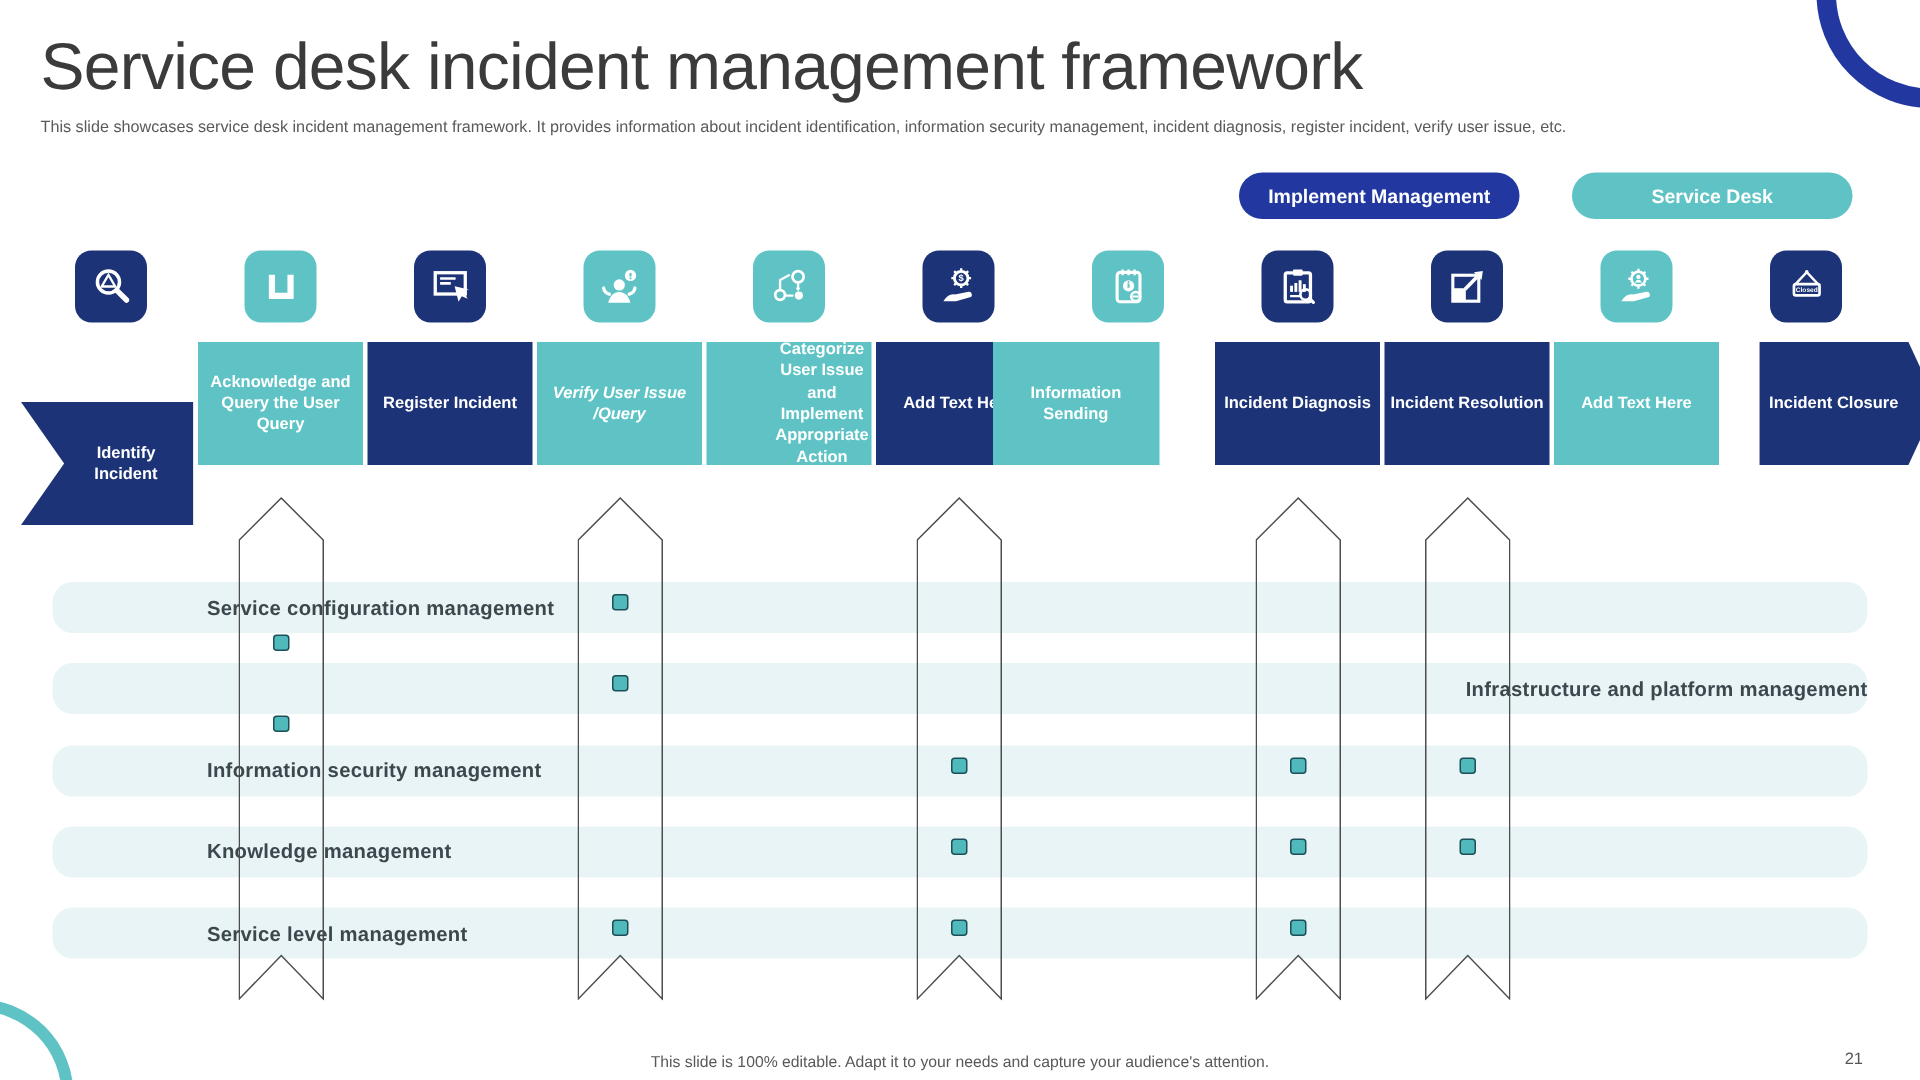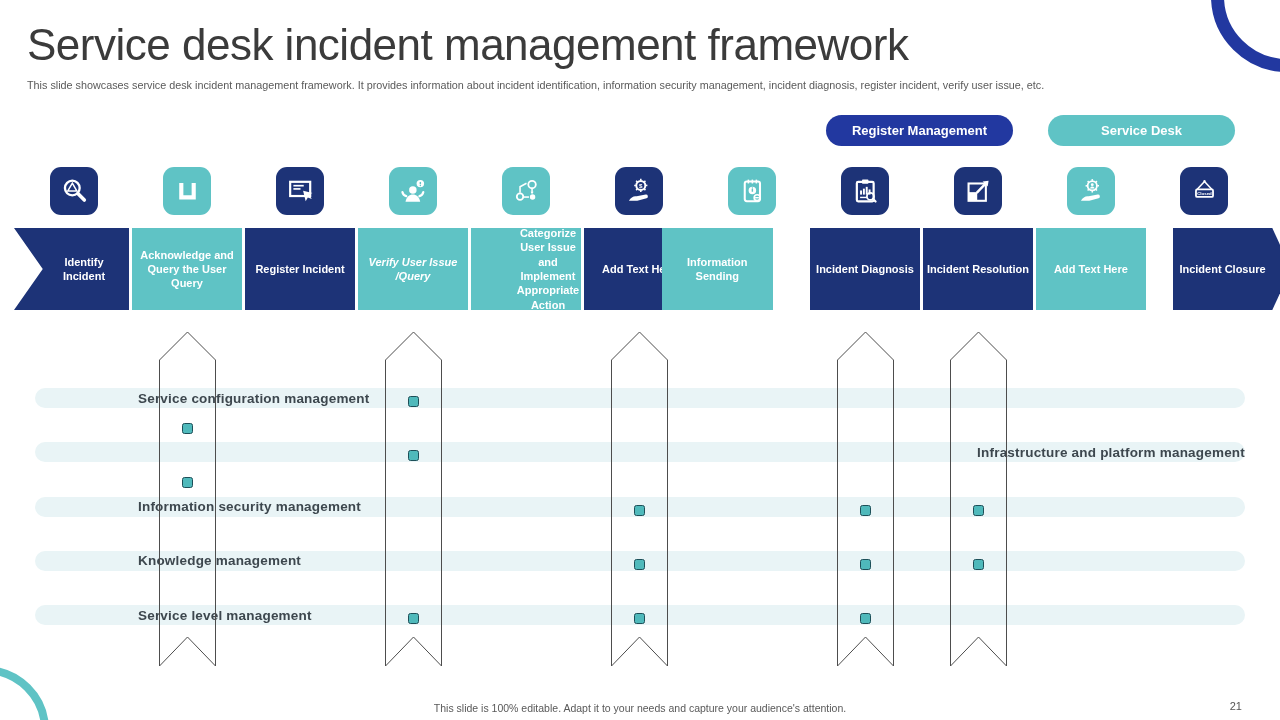--- a/index.html
+++ b/index.html
@@ -10,23 +10,23 @@
   .subtitle{position:absolute;left:27px;top:79px;width:1180px;font-size:10.8px;color:#5a5a5a;}
   .legend{position:absolute;top:115px;right:45px;display:flex;gap:35px;}
   .pill{height:31px;min-width:187px;border-radius:15.5px;color:#fff;font-weight:bold;font-size:13px;
         display:flex;align-items:center;justify-content:center;cursor:pointer;}
   .tile{position:absolute;top:167px;width:48px;height:48px;border-radius:11px;
         display:flex;align-items:center;justify-content:center;}
   .tile svg{width:31px;height:31px;display:block;}
   .seg{position:absolute;top:228px;height:82px;display:flex;align-items:center;justify-content:center;
        text-align:center;color:#fff;font-size:11px;font-weight:bold;line-height:1.3;
        padding:2px 3px;box-sizing:border-box;}
-  .seg-first{clip-path:polygon(0 0,100% 0,100% 100%,0 100%,25% 50%);padding-left:28px;}
+  .seg-first{clip-path:polygon(0 0,100% 0,100% 100%,0 100%,25% 50%);padding-left:28px;margin-top:40px;}
   .seg-last{clip-path:polygon(0 0,84% 0,100% 50%,84% 100%,0 100%);padding-right:22px;}
-  .row-band{position:absolute;left:35px;width:1210px;height:20px;border-radius:13.5px;
+  .row-band{position:absolute;left:35px;width:1210px;height:34px;border-radius:13.5px;
             display:flex;align-items:center;}
   .row-label{margin-left:103px;font-size:13.5px;font-weight:600;color:#3d474e;letter-spacing:.2px;}
   .ribbon{position:absolute;top:331px;width:57px;height:336px;}
   .mark{position:absolute;width:11px;height:11px;border-radius:2.5px;box-sizing:border-box;}
   .footer{position:absolute;left:0;right:0;top:702px;text-align:center;font-size:10.5px;color:#595959;}
   .page-num{position:absolute;top:700px;right:38px;font-size:11px;color:#555;}
   .arc-top{position:absolute;left:1211px;top:-80px;width:152px;height:152px;border-radius:50%;
            border:13px solid #2238a0;box-sizing:border-box;}
   .arc-bottom{position:absolute;left:-79px;top:666px;width:128px;height:128px;border-radius:50%;
            border:8px solid #5fc3c5;box-sizing:border-box;}
@@ -35,21 +35,21 @@
 <body>
 
 <div class="slide">
   <div class="arc-top"></div>
   <div class="arc-bottom"></div>
 
   <div class="title">Service desk incident management framework</div>
   <div class="subtitle">This slide showcases service desk incident management framework. It provides information about incident identification, information security management, incident diagnosis, register incident, verify user issue, etc.</div>
 
   <div class="legend" id="legend">
-      <div class="pill" style="background: rgb(34, 56, 160);">Register Management</div>
+      <div class="pill" style="background: rgb(34, 56, 160);">Implement Management</div>
       <div class="pill" style="background: rgb(95, 195, 197);">Service Desk</div>
     </div>
 
   <div id="icon-row">
       <div class="tile" style="left: 50px; background: rgb(29, 51, 119); color: rgb(29, 51, 119);">
         <svg viewBox="0 0 24 24">
           <circle cx="10.3" cy="9.3" r="5.7" fill="none" stroke="#fff" stroke-width="1.8"></circle>
           <path d="M10.3 5.6l3.5 6H6.8z" fill="none" stroke="#fff" stroke-width="1.2"></path>
           <line x1="14.6" y1="13.6" x2="19.6" y2="18.6" stroke="#fff" stroke-width="2.8" stroke-linecap="round"></line>
         </svg>

